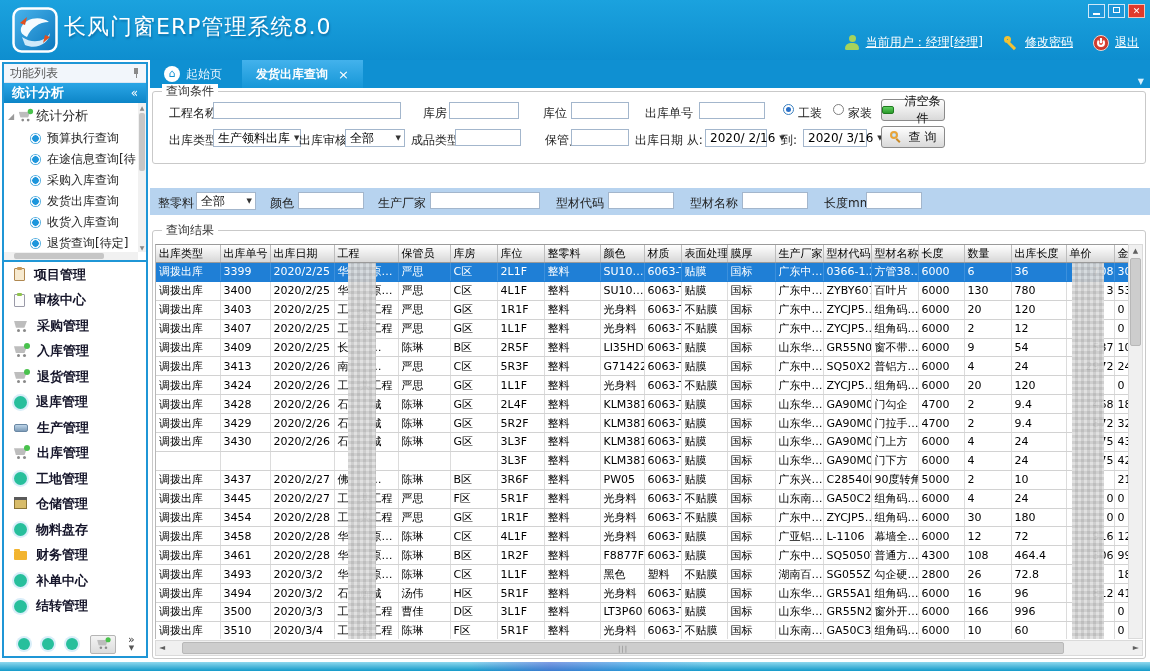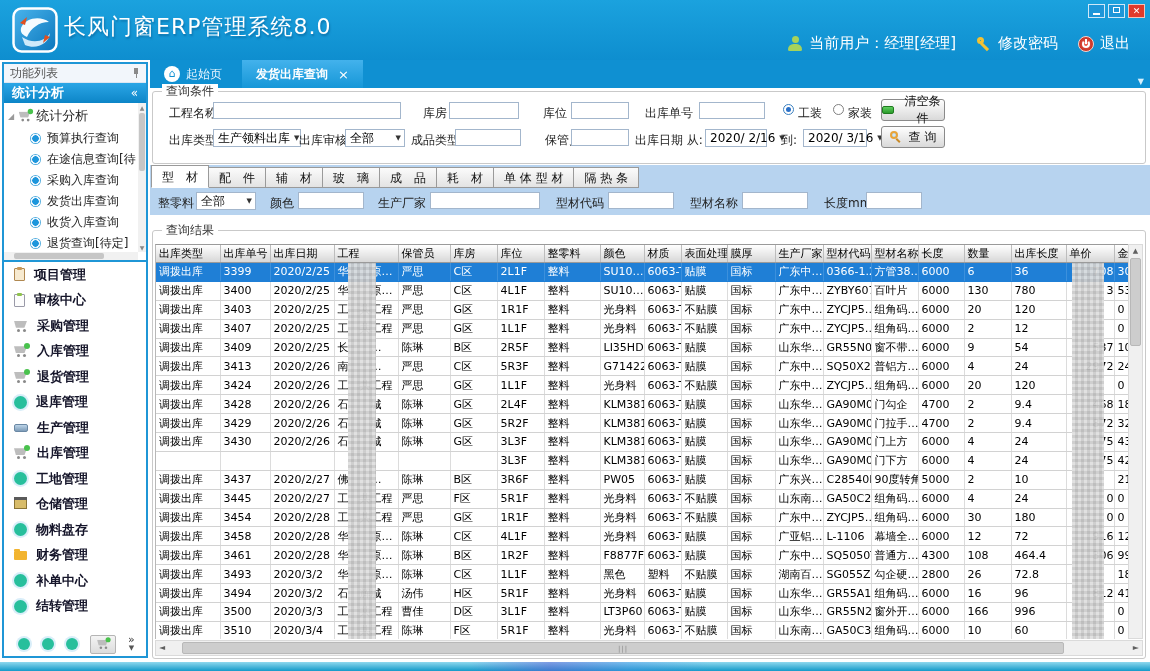--- a/index.html
+++ b/index.html
@@ -9,21 +9,21 @@
   .titlebar{position:absolute;left:0;top:0;width:100%;height:60px;background:linear-gradient(#1ba2de,#0e8ecf);}
   .win-controls{position:absolute;top:4px;right:5px;display:flex;gap:3px;}
   .win-btn{width:17px;height:14px;border:1px solid #cfe8f8;background:#1e96d8;color:#fff;font-size:9px;
            line-height:12px;text-align:center;box-sizing:border-box;}
   .win-btn .bar{display:block;width:7px;height:2px;background:#fff;margin:8px auto 0;}
   .win-btn .sq{display:block;width:7px;height:6px;border:1px solid #fff;margin:2px auto;box-sizing:border-box;}
   .win-btn.close{background:#e03a2b;border-color:#f3c3bb;font-weight:bold;}
   .logo{position:absolute;left:12px;top:7px;}
   .app-title{position:absolute;left:64px;top:12px;font-size:22px;font-weight:normal;color:#fff;
              letter-spacing:1px;text-shadow:1px 2px 2px rgba(8,88,140,.55);white-space:nowrap;}
-  .user-area{position:absolute;top:34px;right:20px;display:flex;align-items:center;gap:6px;color:#fff;font-size:15px;white-space:nowrap;}
+  .user-area{position:absolute;top:34px;right:11px;display:flex;align-items:center;gap:6px;color:#fff;font-size:12px;white-space:nowrap;text-decoration:underline;}
   .user-area .gap{width:8px;}
   .ic-user{width:16px;height:15px;position:relative;display:inline-block;}
   .ic-user::before{content:"";position:absolute;left:5px;top:0;width:7px;height:7px;border-radius:50%;background:#a6d35b;}
   .ic-user::after{content:"";position:absolute;left:1px;bottom:0;width:14px;height:7px;border-radius:7px 7px 2px 2px;background:#a6d35b;}
   .ic-key{width:16px;height:16px;position:relative;display:inline-block;}
   .ic-key::before{content:"";position:absolute;left:1px;top:1px;width:7px;height:7px;border:3px solid #f2c233;border-radius:50%;box-sizing:border-box;}
   .ic-key::after{content:"";position:absolute;left:6px;top:6px;width:10px;height:3px;background:#f2c233;transform:rotate(45deg);transform-origin:0 0;}
   .ic-power{width:16px;height:16px;border-radius:50%;background:radial-gradient(#f06050,#b52014);border:1px solid #f5d2cb;position:relative;display:inline-block;box-sizing:border-box;}
   .ic-power::before{content:"";position:absolute;left:6px;top:2px;width:2px;height:5px;background:#fff;}
   .ic-power::after{content:"";position:absolute;left:3px;top:3px;width:8px;height:8px;border:2px solid #fff;border-top-color:transparent;border-radius:50%;box-sizing:border-box;}
@@ -362,30 +362,20 @@
       <span class="combo" style="left:650px;top:37px;width:64px">
         <span>2020/ 3/16</span>
           <span class="ar">▼</span>
       </span>
       <span class="btn" style="left:728px;top:34px;width:64px;height:22px">
         <span class="ic-mag"></span>
         <span>查 询</span>
       </span>
     </div>
 
-    <div class="mstrip">
-        <div class="mtab active">型　材</div>
-        <div class="mtab">配　件</div>
-        <div class="mtab">辅　材</div>
-        <div class="mtab">玻　璃</div>
-        <div class="mtab">成　品</div>
-        <div class="mtab">耗　材</div>
-        <div class="mtab">单 体 型 材</div>
-        <div class="mtab">隔 热 条</div>
-      </div>
 
     <div class="filter-row">
       <span class="qlabel" style="left:8px">整零料</span>
       <span class="combo" style="left:46px;width:60px">
         <span>全部</span>
           <span class="ar">▼</span>
       </span>
       <span class="qlabel" style="left:120px">颜色</span>
       <span class="tbox" style="left:148px;width:66px"></span>
       <span class="qlabel" style="left:228px">生产厂家</span>

